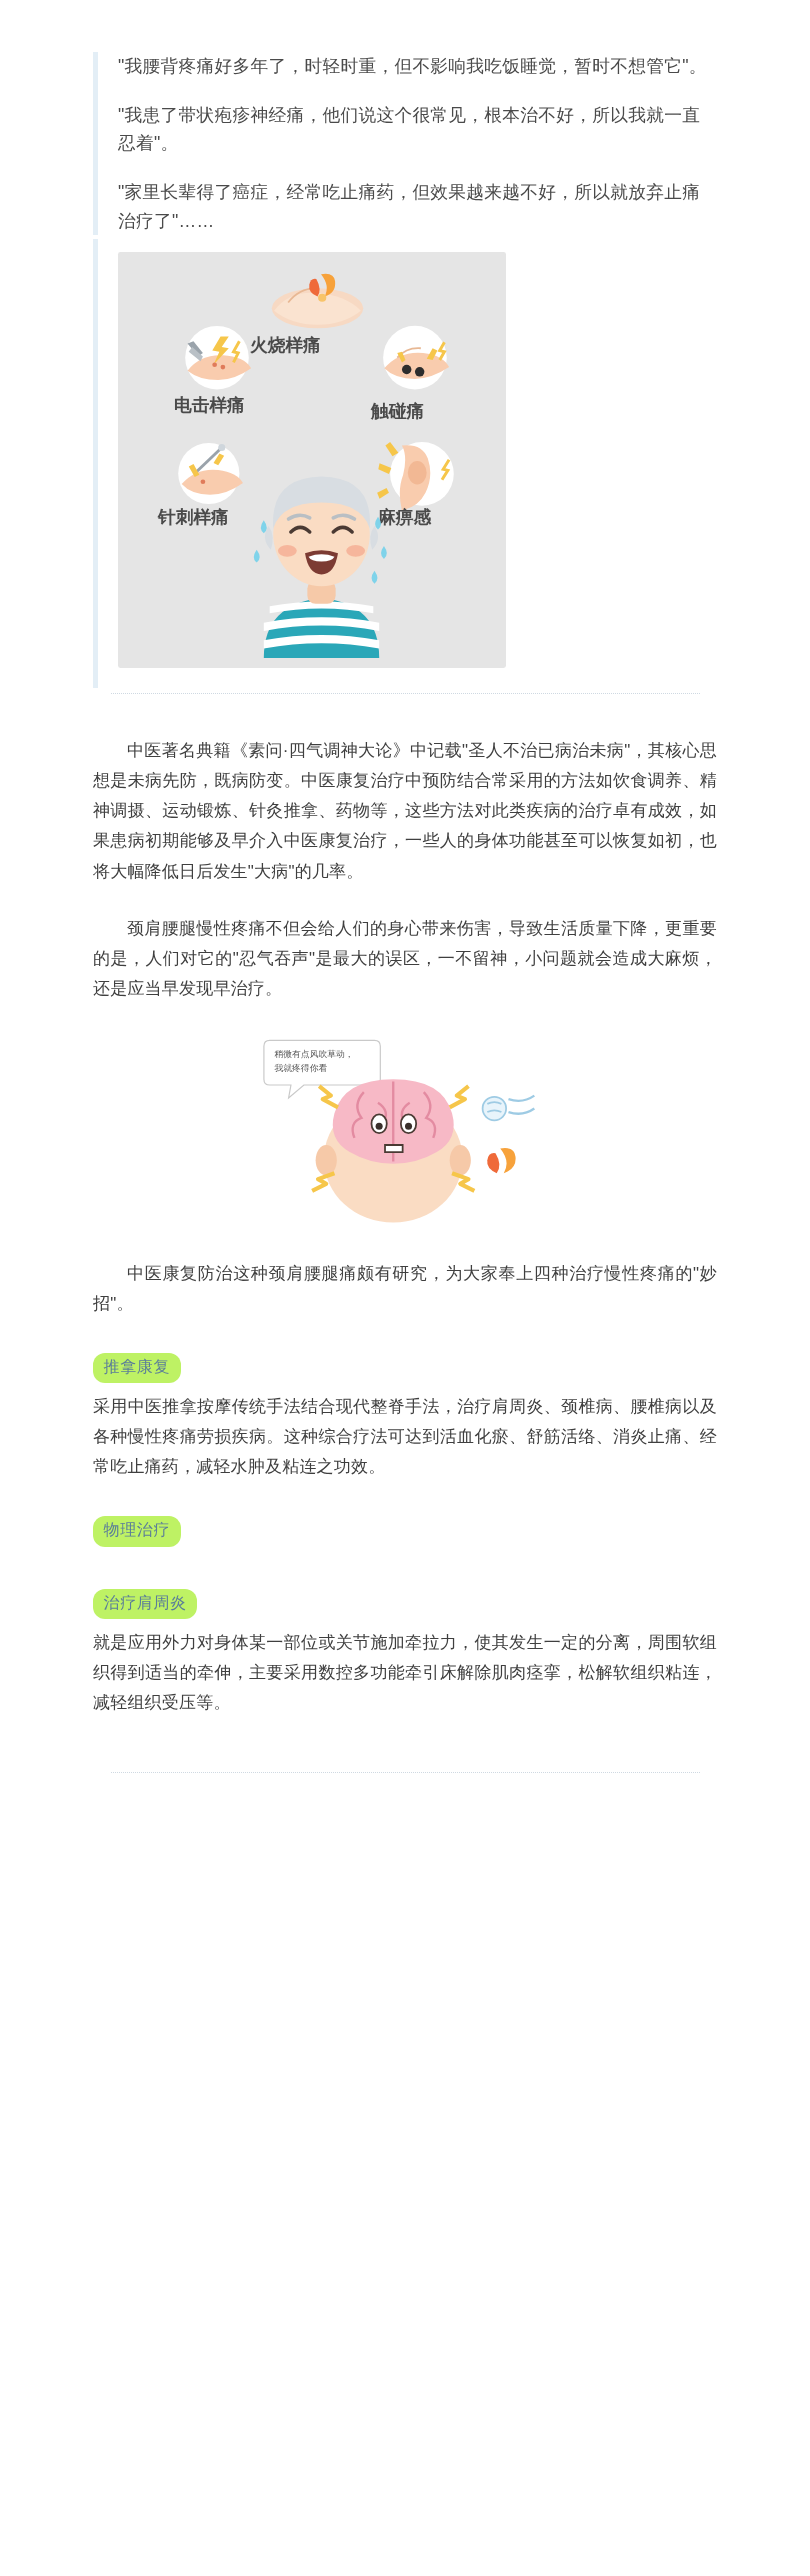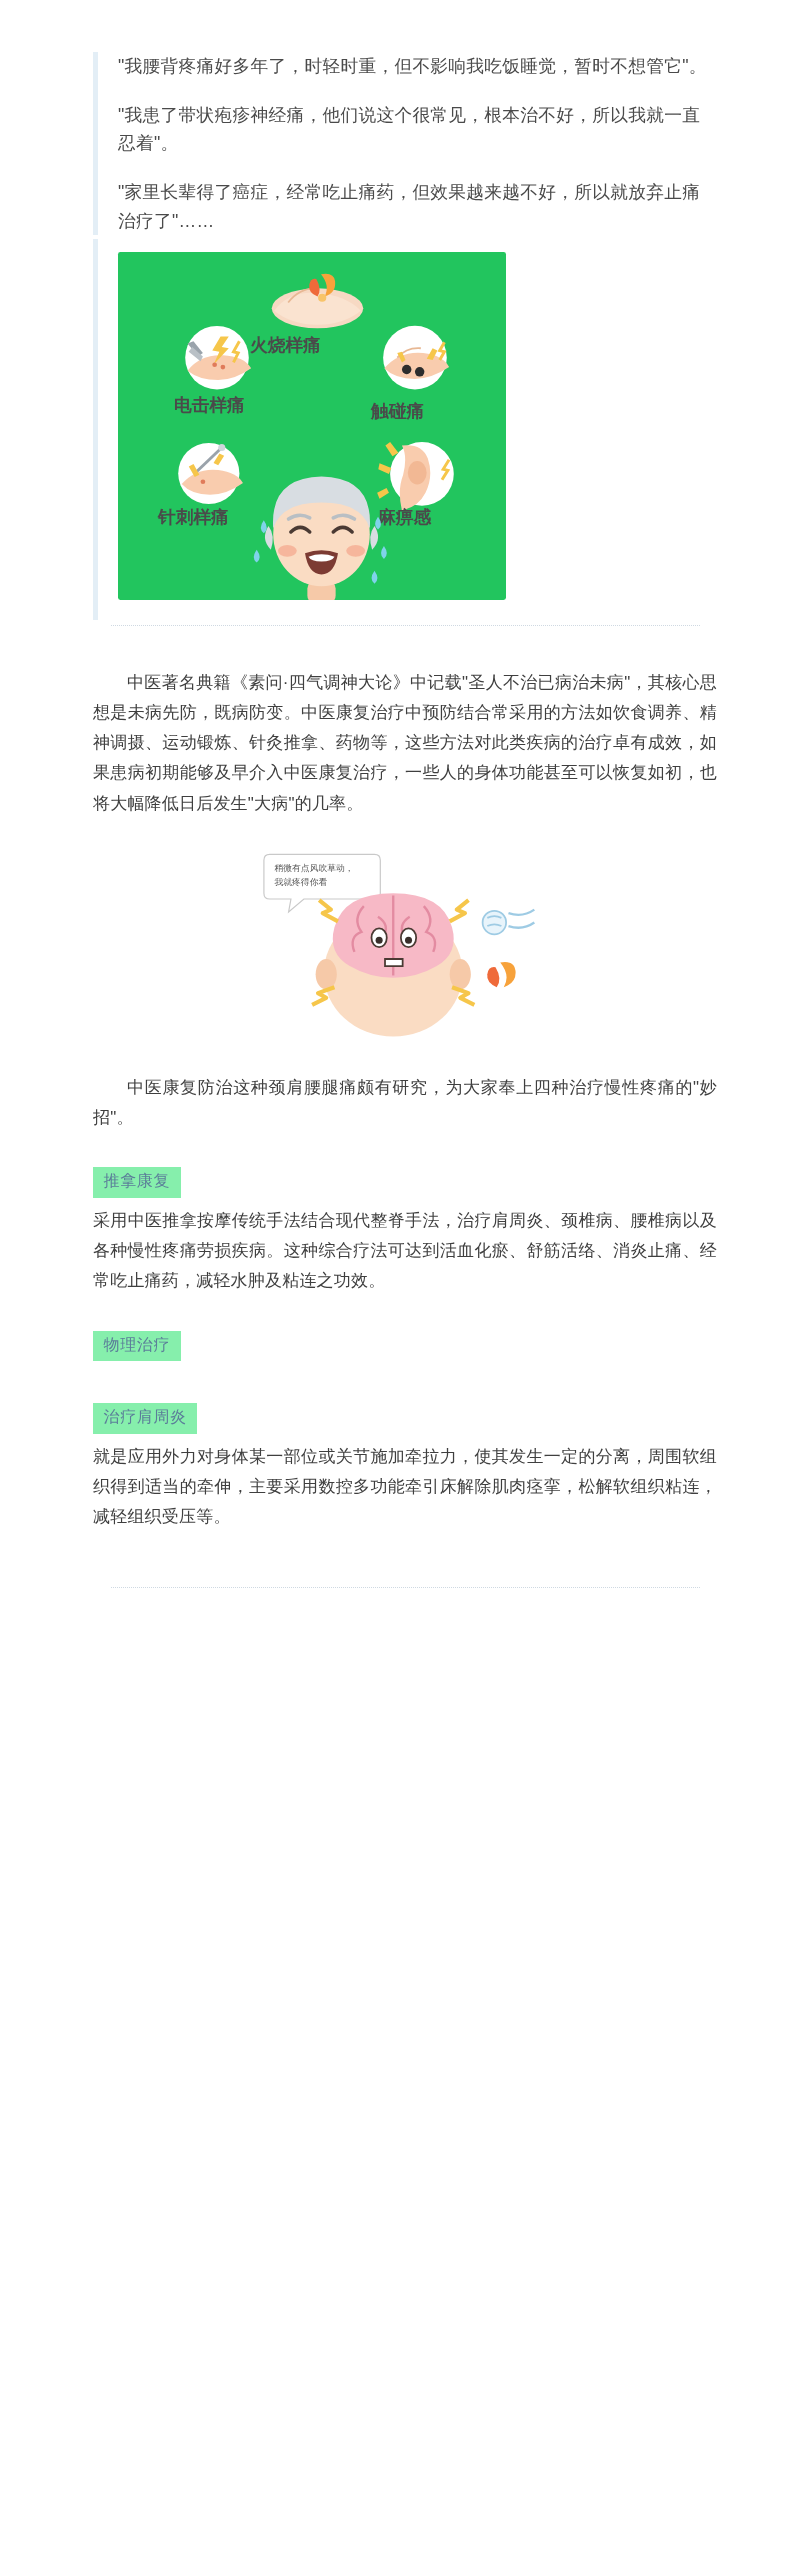--- a/index.html
+++ b/index.html
@@ -43,22 +43,22 @@
   
   .illus-wrap {
     border-left: 5.9px solid #e3eef6;
     padding-left: 20px;
     padding-top: 13px;
     padding-bottom: 20px;
   }
   .illus1 {
     position: relative;
     width: 388px;
-    height: 348px;
-    background: #22c55e;
+    height: 416px;
+    background: #e5e5e5;
     border-radius: 2.4px;
     overflow: hidden;
   }
   .dotted-sep {
     border-top: 1.2px dotted #cfd9e2;
     width: 589px;
     margin: 4.7px auto 0 auto;
   }
 
   
@@ -77,25 +77,25 @@
   .illus2 {
     position: relative;
     width: 306px;
     height: 194px;
     margin: 33px auto 11.8px auto;
   }
 
   
   .sec-head {
     display: inline-block;
-    background: #86efac;
+    background: #bef264;
     color: #5b7e99;
     font-size: 16px;
     padding: 4.1px 10.6px 5.3px 10.6px;
-    border-radius: 0;
+    border-radius: 12px;
     margin: 34px 0 8.2px 0;
     letter-spacing: 0.6px;
   }
   .sec-body {
     font-size: 17px;
     line-height: 1.78;
     color: #3f3f3f;
     margin: 0;
     letter-spacing: 0.2px;
     text-align: justify;
@@ -237,20 +237,21 @@
             <path d="M40 176 q-10 14 0 22 q10 -8 0 -22z" fill="#7fd3ea"></path>
           </svg>
         </div>
 
       </div>
     </div>
 
     <div class="dotted-sep"></div>
 
     <p class="para first">中医著名典籍《素问·四气调神大论》中记载"圣人不治已病治未病"，其核心思想是未病先防，既病防变。中医康复治疗中预防结合常采用的方法如饮食调养、精神调摄、运动锻炼、针灸推拿、药物等，这些方法对此类疾病的治疗卓有成效，如果患病初期能够及早介入中医康复治疗，一些人的身体功能甚至可以恢复如初，也将大幅降低日后发生"大病"的几率。</p>
+    <p class="para">颈肩腰腿慢性疼痛不但会给人们的身心带来伤害，导致生活质量下降，更重要的是，人们对它的"忍气吞声"是最大的误区，一不留神，小问题就会造成大麻烦，还是应当早发现早治疗。</p>
 
     <div class="illus2">
       <svg width="306" height="194" viewBox="0 0 520 330">
 
         <path d="M30 4 h178 q10 0 10 10 v56 q0 10 -10 10 h-120 l-26 22 l4 -22 h-36 q-10 0 -10 -10 v-56 q0 -10 10 -10z" fill="#ffffff" stroke="#c9c9c9" stroke-width="2"></path>
         <text x="38" y="32" font-family="Liberation Sans, sans-serif" font-size="15" fill="#555">稍微有点风吹草动，</text>
         <text x="38" y="56" font-family="Liberation Sans, sans-serif" font-size="15" fill="#555">我就疼得你看</text>
 
         <ellipse cx="240" cy="206" rx="118" ry="108" fill="#fadcc3"></ellipse>
 

